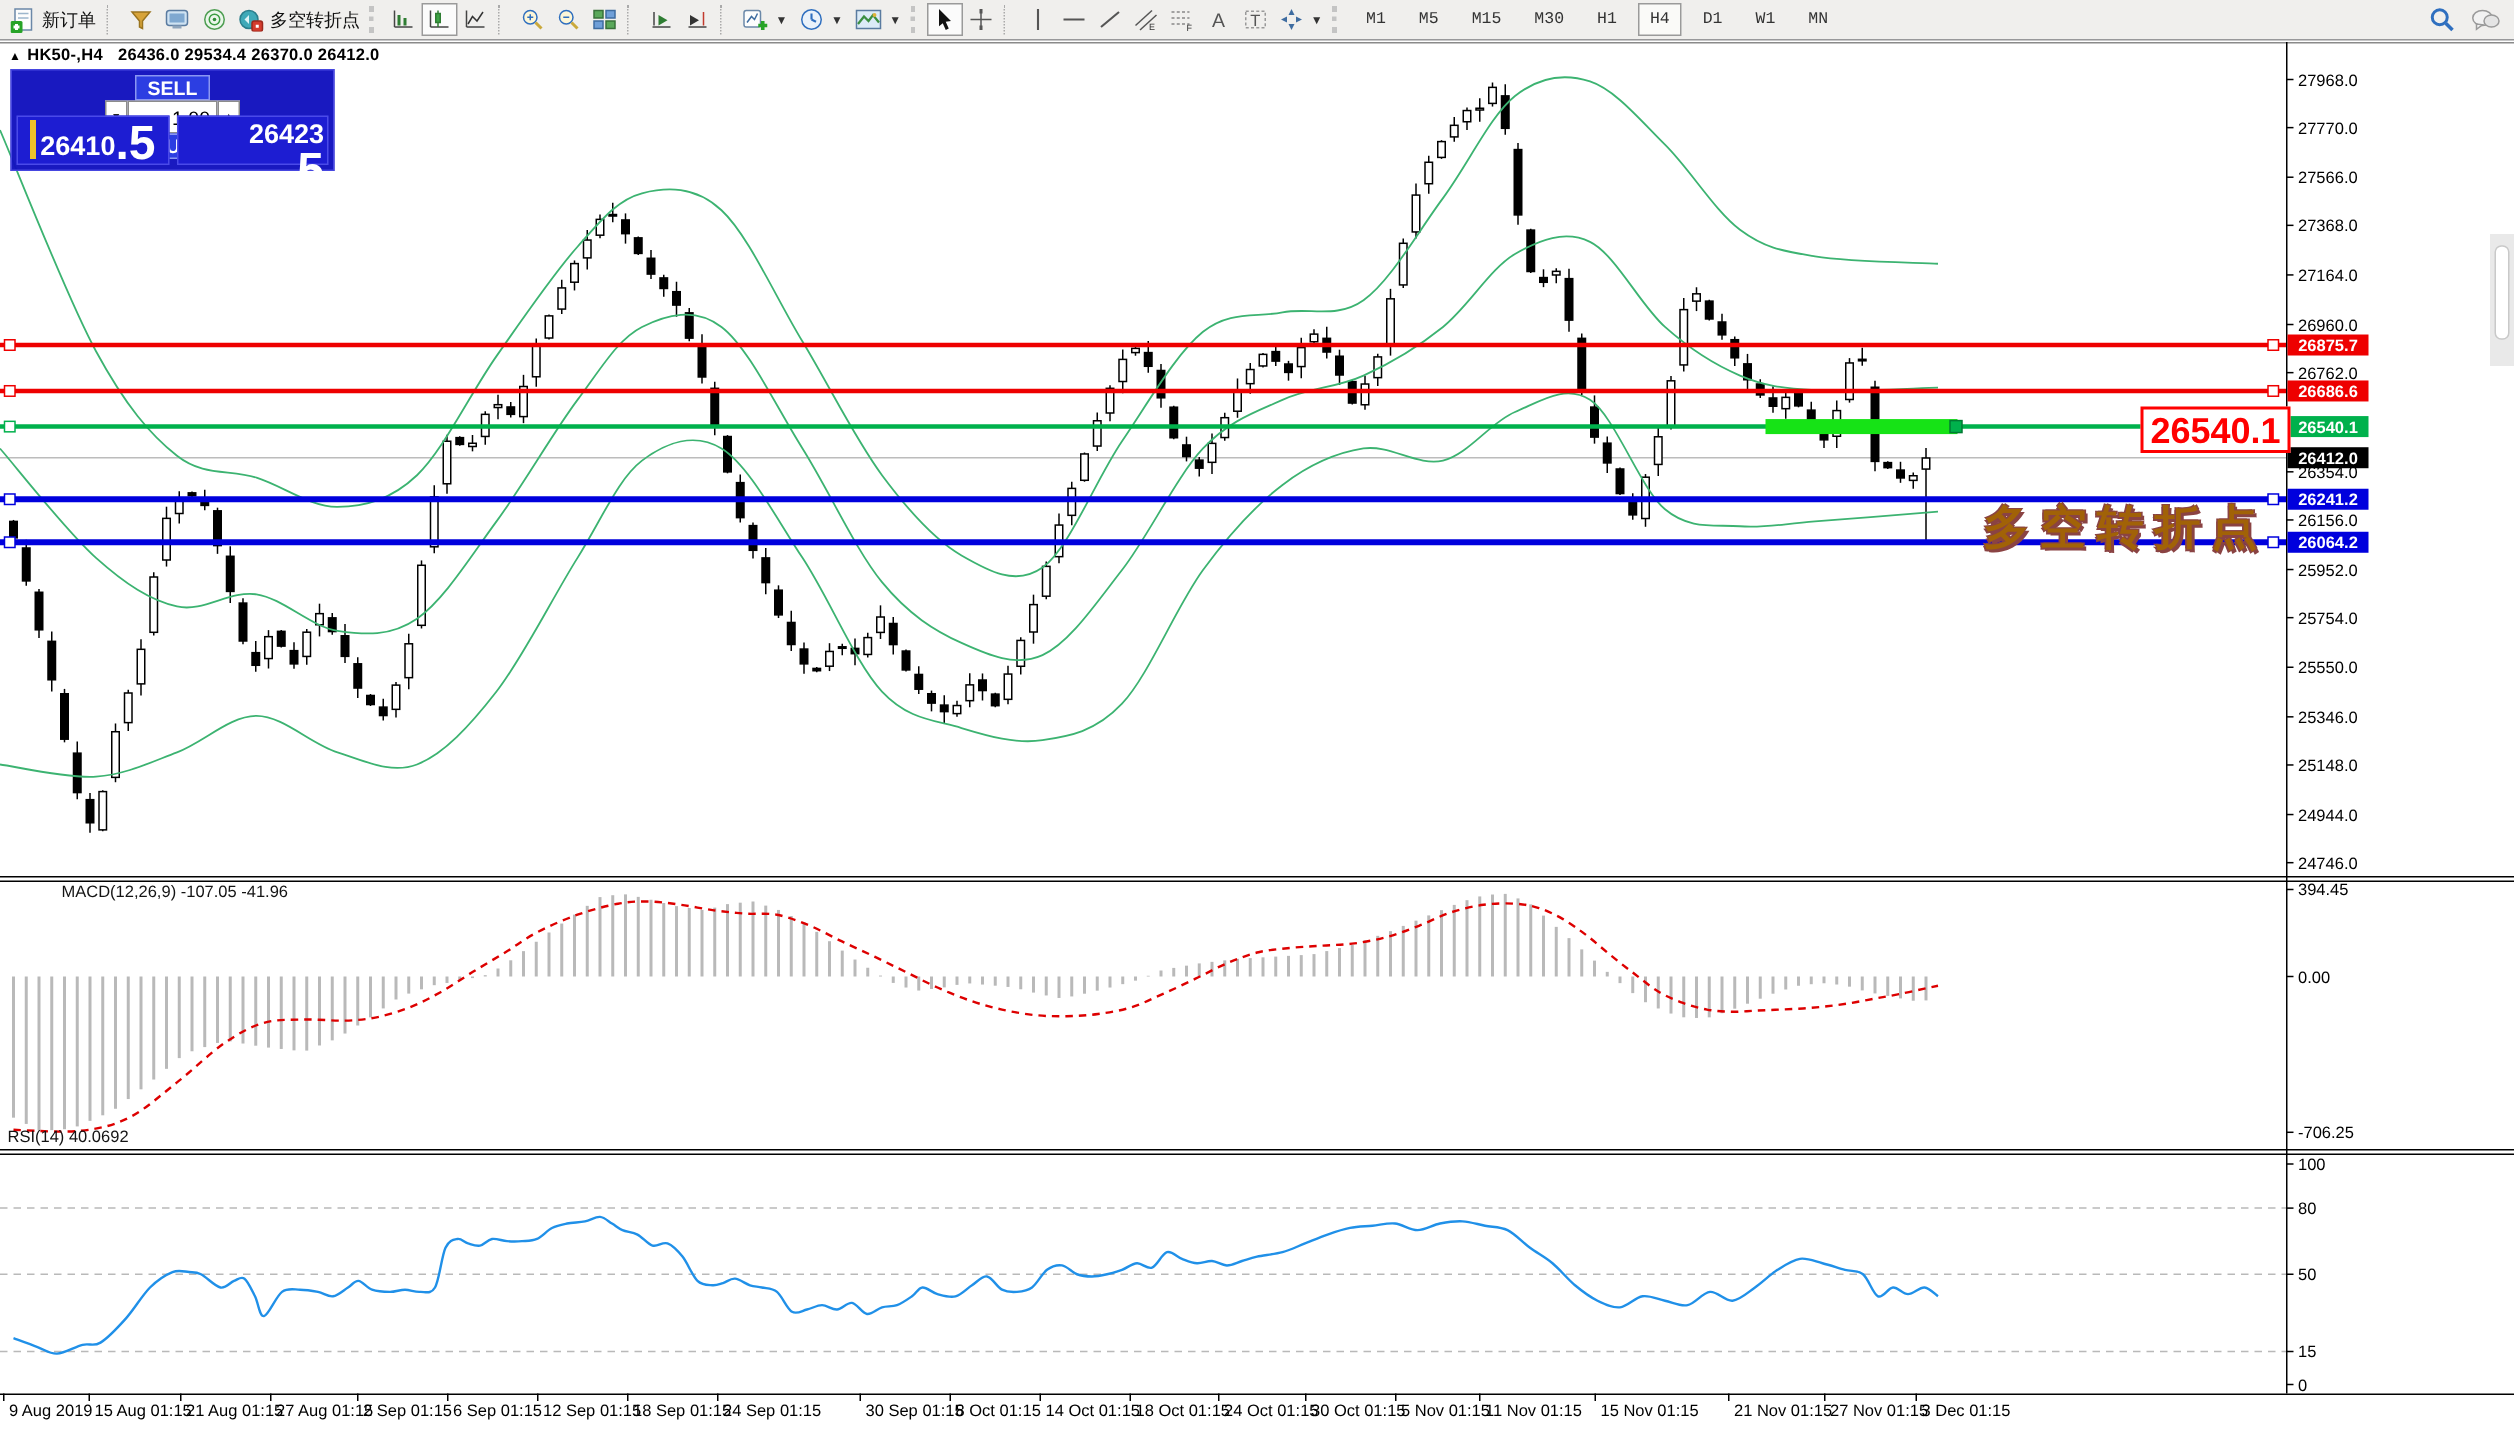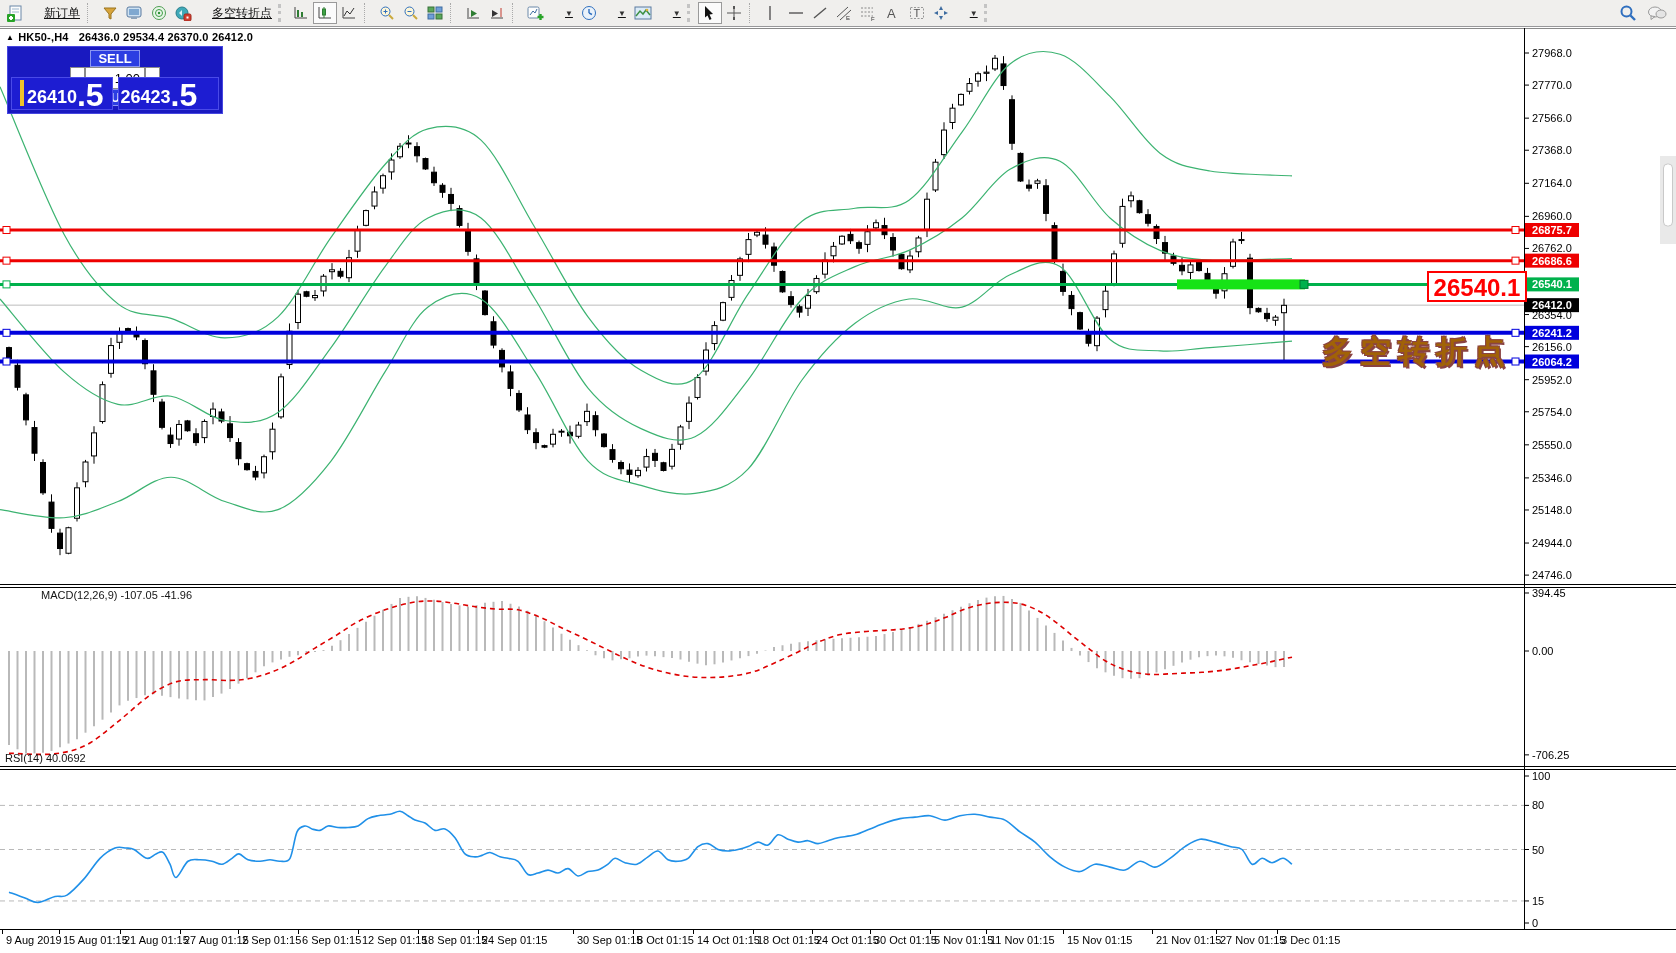--- a/index.html
+++ b/index.html
@@ -1,21 +1,21 @@
 <!DOCTYPE html>
 <html><head>
 <meta charset="utf-8">
 <style>
   html,body{margin:0;padding:0;background:#fff;width:1676px;height:953px;overflow:hidden;
     font-family:"Liberation Sans",sans-serif;-webkit-font-smoothing:none;}
   
   .toolbar{position:absolute;left:0;top:0;width:1676px;height:27px;background:#f0efed;
     border-bottom:1px solid #98989a;display:flex;align-items:center;padding:0 3px;box-sizing:border-box;}
-  .tb-btn{height:22px;min-width:24px;display:flex;align-items:center;gap:20px;
-    padding:0 3px;font-size:12px;color:#111;box-sizing:border-box;border:1px solid transparent;text-decoration:underline;}
+  .tb-btn{height:22px;min-width:24px;display:flex;align-items:center;justify-content:center;gap:4px;
+    padding:0 3px;font-size:12px;color:#111;box-sizing:border-box;border:1px solid transparent;}
   .tb-btn.active{background:#fbfbfb;border:1px solid #9a9a9a;}
   .tb-sep{width:6px;height:20px;border-left:1px dotted #aaa;margin:0 4px 0 3px;}
   .tb-grip{width:4px;height:18px;border-left:3px dotted #c4c4c4;margin:0 4px 0 2px;}
   .tf-btn{font-size:11px;color:#333;padding:1px 7px;height:18px;display:flex;align-items:center;
     border:1px solid transparent;font-family:"Liberation Mono","DejaVu Sans Mono",monospace;}
   .tf-btn.active{border:1px solid #9a9a9a;background:#fafaf8;}
   .dd{font-size:8px;color:#333;margin-left:1px;}
   .icon{display:block;}
   .tb-right{margin-left:auto;display:flex;align-items:center;gap:10px;padding-right:6px;}
   
@@ -30,21 +30,21 @@
   .tp-btn{background:#2c3ee2;border:1px solid #8a96f2;color:#fff;font-weight:bold;font-size:13px;
     height:22px;display:flex;align-items:center;justify-content:center;cursor:default;}
   .tp-sell{width:48px;} .tp-buy{width:50px;}
   .step{width:15px;height:22px;background:#fff;border:1px solid #8c8c8c;font-size:7px;color:#222;
     display:flex;align-items:center;justify-content:center;box-sizing:border-box;padding:0;}
   .vol{width:60px;height:22px;background:#fff;border:1px solid #8c8c8c;font-size:13px;color:#000;
     text-align:right;padding:0 4px;box-sizing:border-box;font-family:"Liberation Sans",sans-serif;}
   .tp-row2{display:flex;gap:5px;margin-top:5px;}
   .price-box{background:#1d1dd2;border:1px solid #4a4ae8;height:33px;display:flex;align-items:flex-end;
     padding:0 2px 1px 2px;box-sizing:border-box;}
-  .pb-sell{width:102px;justify-content:center;} .pb-buy{width:102px;}
+  .pb-sell{width:102px;justify-content:center;} .pb-buy{width:102px;flex-direction:column;}
   .ybar{width:4px;height:26px;background:#eec32a;margin:0 3px 2px 0;align-self:flex-end;}
   .pb-main{font-size:18px;font-weight:bold;color:#fff;line-height:22px;}
   .pb-frac{font-size:32px;font-weight:bold;color:#fff;line-height:26px;}
   
   .price-note{position:absolute;left:1427px;top:271px;width:100px;height:31px;background:#fff;
     border:2px solid #ff0000;color:#ff0000;font-size:24px;font-weight:600;text-align:center;
     line-height:29px;z-index:5;box-sizing:border-box;}
   .turn-note{position:absolute;left:1322px;top:331px;font-size:31px;font-weight:bold;color:#a16207;
     letter-spacing:7px;z-index:5;white-space:nowrap;
     text-shadow:2px 2px 0 #8a4343,-1px -1px 0 #8a4343,1px -1px 0 #8a4343,-1px 1px 0 #8a4343;text-align:center;}
@@ -245,20 +245,31 @@
   <div class="tb-btn">
     <svg class="icon" width="16" height="16" viewBox="0 0 16 16">
       <polygon points="8,1 10,5 6,5" fill="#3e6ca0"></polygon>
         <polygon points="8,15 10,11 6,11" fill="#3e6ca0"></polygon>
       <polygon points="1,8 5,6 5,10" fill="#3e6ca0"></polygon>
         <polygon points="15,8 11,6 11,10" fill="#3e6ca0"></polygon>
     </svg>
       <span class="dd">▼</span>
   </div>
   <div class="tb-grip"></div>
+  <div id="tf-group" style="display:flex;align-items:center;gap:6px;margin-left:4px;">
+      <div class="tf-btn">M1</div>
+      <div class="tf-btn">M5</div>
+      <div class="tf-btn">M15</div>
+      <div class="tf-btn">M30</div>
+      <div class="tf-btn">H1</div>
+      <div class="tf-btn active">H4</div>
+      <div class="tf-btn">D1</div>
+      <div class="tf-btn">W1</div>
+      <div class="tf-btn">MN</div>
+    </div>
   <div class="tb-right">
     <svg class="icon" width="18" height="18" viewBox="0 0 18 18">
       <circle cx="7.5" cy="7.5" r="5" fill="none" stroke="#2f6fbf" stroke-width="2"></circle>
       <line x1="11.5" y1="11.5" x2="16" y2="16" stroke="#2f6fbf" stroke-width="2.4"></line>
     </svg>
     <svg class="icon" width="20" height="17" viewBox="0 0 20 17">
       <ellipse cx="8" cy="7" rx="6.5" ry="5" fill="#f2f2f2" stroke="#9a9a9a"></ellipse>
       <polygon points="4,11 4,14.5 8,11.5" fill="#f2f2f2" stroke="#9a9a9a"></polygon>
       <ellipse cx="14" cy="9" rx="5" ry="4" fill="#e4e4e4" stroke="#9a9a9a"></ellipse>
     </svg>

